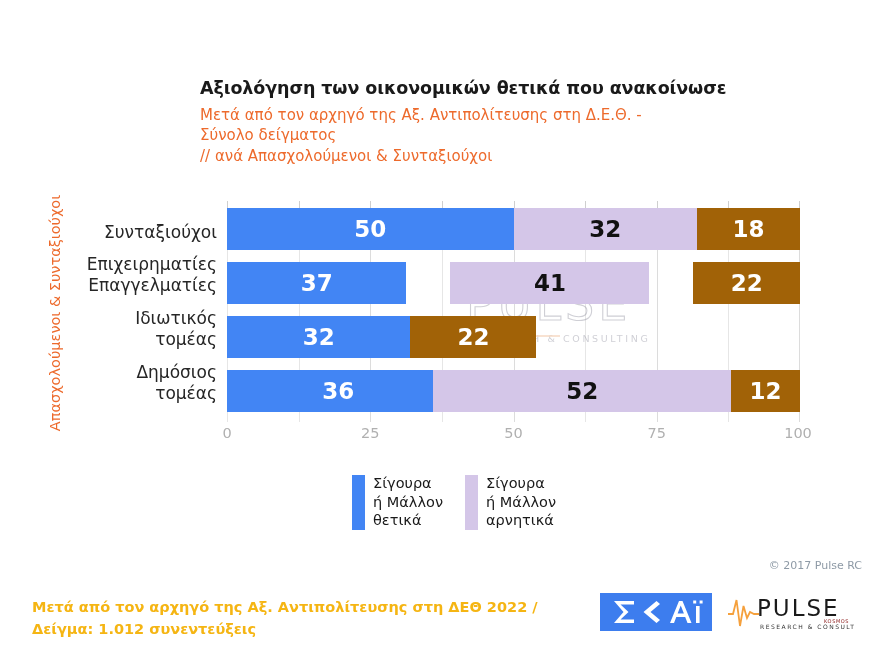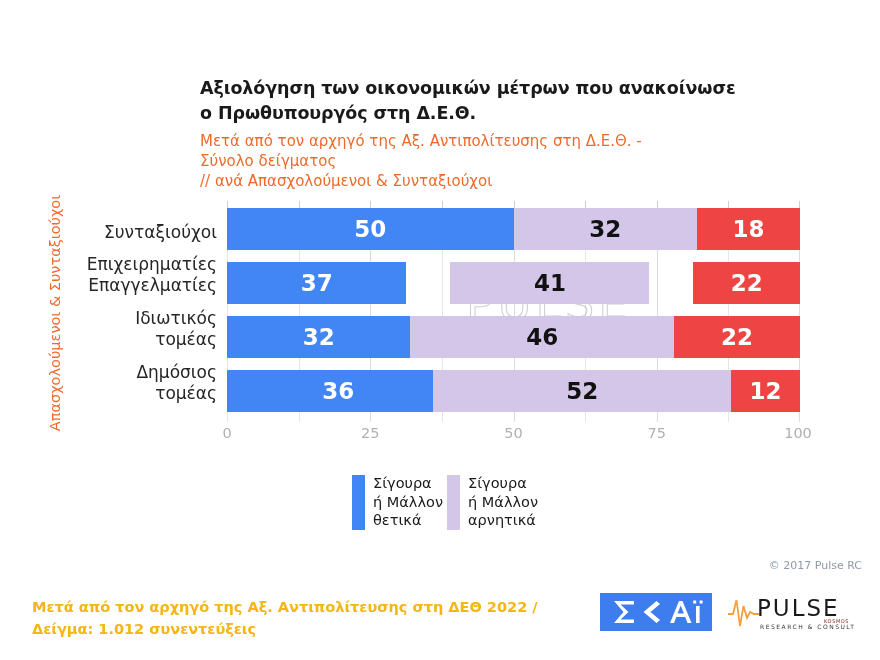--- a/index.html
+++ b/index.html
@@ -98,21 +98,21 @@
     height: 100%;
     display: flex;
     align-items: center;
     justify-content: center;
     font-size: 23px;
     font-weight: bold;
     box-sizing: border-box;
   }
   .seg.pos   { background: #4285F4; color: #ffffff; }
   .seg.neg   { background: #D4C6E8; color: #111111; }
-  .seg.dk    { background: #ef4444; color: #ffffff; }
+  .seg.dk    { background: #a16207; color: #ffffff; }
 
   
   .cat-label {
     position: absolute;
     right: 0;
     width: 150px;
     text-align: right;
     font-size: 17px;
     color: #262626;
     line-height: 1.24;
@@ -141,21 +141,21 @@
     transform: translateX(-50%);
     white-space: nowrap;
   }
 
   
   #legend {
     position: absolute;
     left: 352px;
     top: 474px;
     display: flex;
-    gap: 4px;
+    gap: 22px;
   }
   .legend-item {
     display: flex;
     align-items: flex-start;
     gap: 8px;
   }
   .legend-swatch {
     width: 13px;
     height: 55px;
     flex: 0 0 13px;
@@ -209,22 +209,21 @@
     position: relative;
     width: 128px;
     height: 40px;
   }
 </style>
 </head>
 <body>
 
 <div id="title-block">
   <div id="chart-title">
-    <div>Αξιολόγηση των οικονομικών μέτρων που ανακοίνωσε</div>
-    <div>ο Πρωθυπουργός στη Δ.Ε.Θ.</div>
+    <div>Αξιολόγηση των οικονομικών θετικά που ανακοίνωσε</div>
   </div>
   <div id="chart-subtitle" style="white-space:pre-line;">Μετά από τον αρχηγό της Αξ. Αντιπολίτευσης στη Δ.Ε.Θ. -
 Σύνολο δείγματος
  // ανά Απασχολούμενοι &amp; Συνταξιούχοι</div>
 </div>
 
 <div id="y-axis-title">Απασχολούμενοι &amp; Συνταξιούχοι</div>
 
 <div id="cat-labels">
   <div class="cat-label" style="top:14px; white-space:pre-line;">Συνταξιούχοι</div>
@@ -272,21 +271,20 @@
   </div>
 
   <div class="bar-row" style="top:54px;gap:44px;">
     <div class="seg pos" style="width:37%;">37</div>
     <div class="seg neg" style="width:41%;">41</div>
     <div class="seg dk" style="width:22%;">22</div>
   </div>
 
   <div class="bar-row" style="top:108px;">
     <div class="seg pos" style="width:32%;">32</div>
-    <div class="seg neg" style="width:46%;">46</div>
     <div class="seg dk" style="width:22%;">22</div>
   </div>
 
   <div class="bar-row" style="top:162px;">
     <div class="seg pos" style="width:36%;padding-left:16px;">36</div>
     <div class="seg neg" style="width:52%;">52</div>
     <div class="seg dk" style="width:12%;">12</div>
   </div>
 </div>
 

